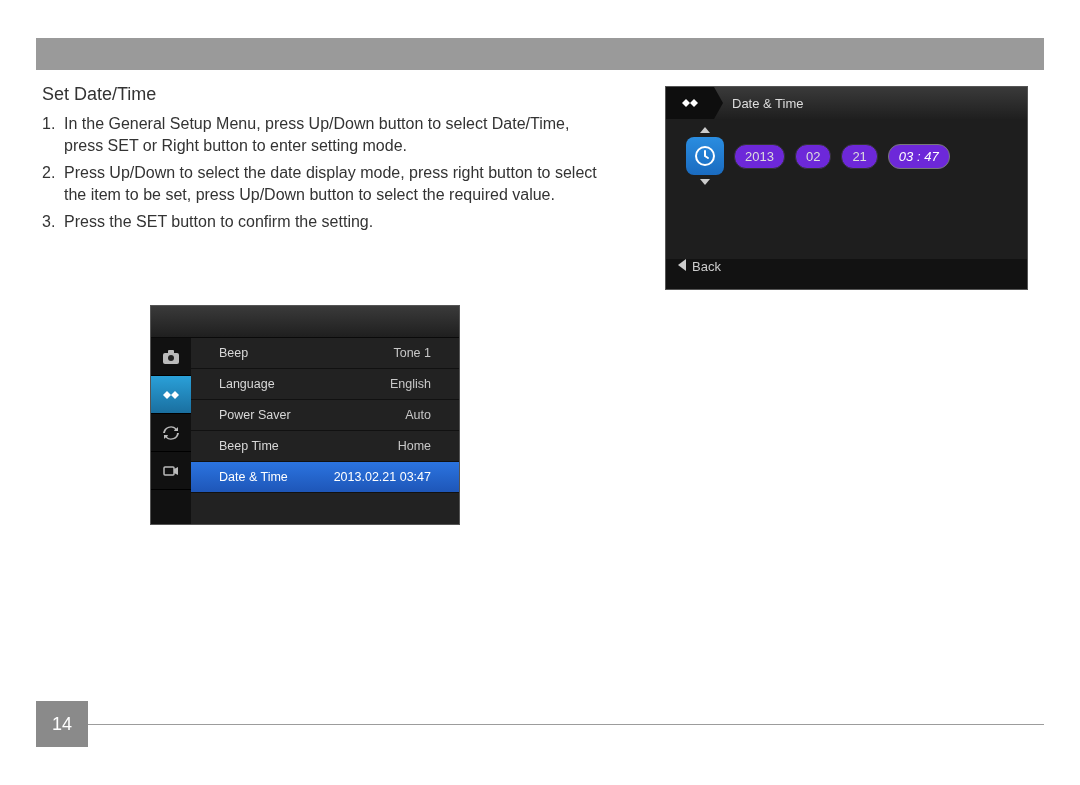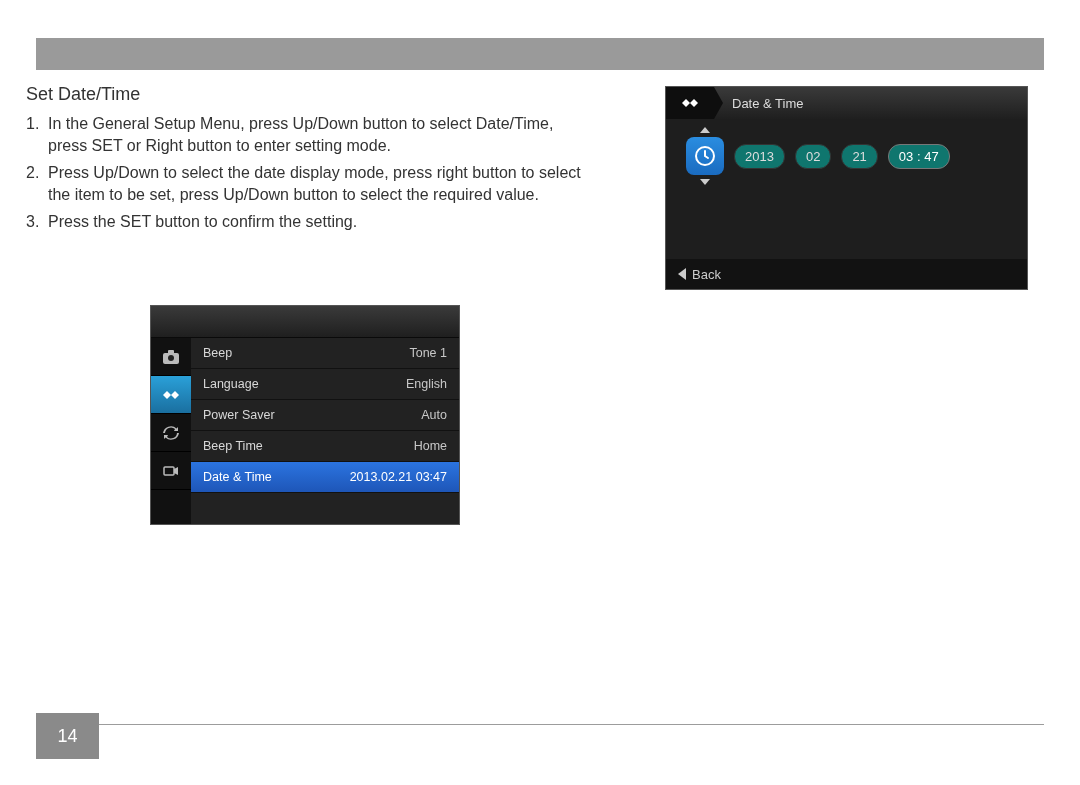--- a/index.html
+++ b/index.html
@@ -15,21 +15,21 @@
     position: absolute;
     top: 38px;
     left: 36px;
     right: 36px;
     height: 32px;
     background: #9a9a9a;
   }
   .left-text-col {
     position: absolute;
     top: 84px;
-    left: 26px;
+    left: 42px;
     width: 560px;
   }
   .section-title {
     font-size: 18px;
     color: #333;
     margin-bottom: 8px;
     font-weight: 400;
   }
   .ordered-list {
     list-style: none;
@@ -82,21 +82,21 @@
   .sb-item.active {
     background: linear-gradient(#2aa0d8,#1a6fa0);
     color: #fff;
   }
   .menu-list { flex: 1; background: #222; }
   .menu-row {
     display: flex;
     justify-content: space-between;
     align-items: center;
     height: 31px;
-    padding: 0 12px;
+    padding: 0 28px;
     color: #d8d8d8;
     font-size: 12.5px;
     border-bottom: 1px solid #111;
   }
   .menu-row.selected {
     background: linear-gradient(#2b74e0,#1e56b8);
     color: #fff;
   }
   .menu-row .val { color: #c8c8c8; text-align: center; }
   .menu-row.selected .val { color: #fff; }
@@ -171,54 +171,54 @@
   .dt-clock {
     width: 38px; height: 38px;
     border-radius: 8px;
     background: linear-gradient(#2a8de0,#1a6bc0);
     display: flex;
     align-items: center;
     justify-content: center;
   }
   .clock-svg { width: 24px; height: 24px; }
   .pill {
-    background: #0f766e;
+    background: #6d28d9;
     border: 1px solid #333;
     border-radius: 12px;
     padding: 4px 10px;
     color: #ddd;
     font-size: 13px;
     white-space: nowrap;
   }
-  .pill.active { border-color: #777; color: #fff; }
+  .pill.active { border-color: #777; color: #fff; font-style: italic; }
   .dt-footer {
     position: absolute;
     bottom: 0; left: 0; right: 0;
     height: 30px;
     background: #121212;
     display: flex;
-    align-items: center;
+    align-items: flex-start;
     padding-left: 12px;
     color: #ccc;
     font-size: 13px;
     gap: 6px;
   }
   .back-arrow {
     width: 0; height: 0;
     border-top: 6px solid transparent;
     border-bottom: 6px solid transparent;
     border-right: 8px solid #ccc;
   }
 
   
   .page-corner {
     position: absolute;
     left: 36px;
-    bottom: 26px;
-    width: 63px;
+    bottom: 38px;
+    width: 52px;
     height: 46px;
     background: #8a8a8a;
     color: #fff;
     font-size: 18px;
     display: flex;
     align-items: center;
     justify-content: center;
   }
   .footer-line {
     position: absolute;

